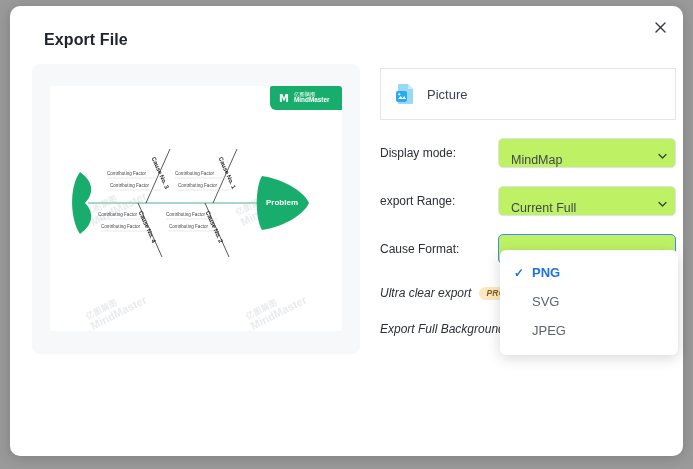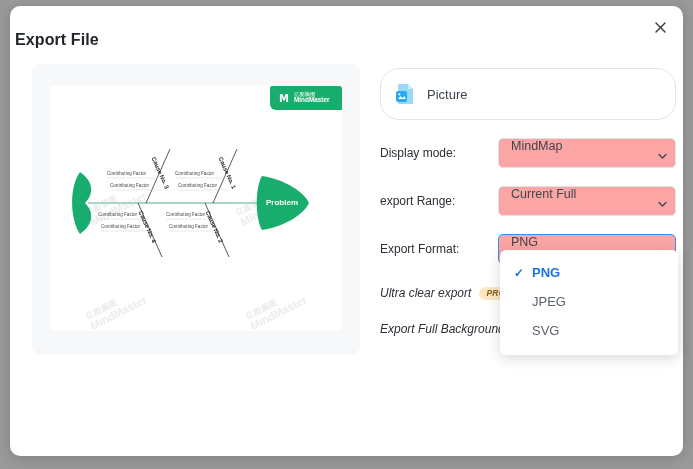--- a/index.html
+++ b/index.html
@@ -21,21 +21,21 @@
     box-shadow: 0 2px 14px rgba(0,0,0,.18);
   }
   #close-btn {
     position: absolute; right: 10px; top: 8px;
     width: 26px; height: 26px;
     display: flex; align-items: center; justify-content: center;
     font-size: 17px; color: #3b3b3b; cursor: pointer;
     border-radius: 4px; line-height: 1;
   }
   #title {
-    position: absolute; left: 5px; top: 25px;
+    position: absolute; left: 34px; top: 25px;
     font-size: 16px; font-weight: bold; color: #20242b;
     letter-spacing: .1px;
   }
 
   
   #preview-panel {
     position: absolute; left: 22px; top: 58px;
     width: 328px; height: 290px;
     background: #f7f8f9; border-radius: 8px;
   }
@@ -101,35 +101,35 @@
 
   
   #form { position: absolute; left: 370px; top: 62px; width: 296px; }
 
   .field-label {
     font-size: 12px; color: #2b2f36;
   }
 
   #type-select {
     width: 296px; height: 52px;
-    border: 1px solid #e3e5e8; border-radius: 19px;
+    border: 1px solid #e3e5e8; border-radius: 0;
     display: flex; align-items: center; padding: 0 14px;
     background: #fff; cursor: pointer;
   }
   #type-select .ficon { width: 20px; height: 22px; margin-right: 12px; position: relative; }
   #type-select .label { font-size: 13px; color: #3d4450; flex: 1; }
 
   .row { display: flex; align-items: center; margin-top: 18px; }
   .row .field-label { width: 118px; }
   .sel {
     position: relative;
     flex: 1; height: 30px;
     border: 1px solid #dfe2e6; border-radius: 5px;
-    background: #fca5a5;
-    display: flex; align-items: flex-start;
+    background: #bef264;
+    display: flex; align-items: flex-end;
     padding: 0 26px 0 12px;
     font-size: 12.5px; color: #41464f;
     cursor: pointer;
   }
   .sel.active { border-color: #3d8ef0; }
   .caret {
     position: absolute; right: 9px; top: 50%;
     width: 8px; height: 8px; margin-top: -4px;
     color: #3a3f48;
   }
@@ -285,21 +285,21 @@
         <span>Current Full</span>
         <span class="caret">
           <svg width="9" height="7" viewBox="0 0 9 7">
               <path d="M1 1.5 L4.5 5 L8 1.5" stroke="#3a3f48" stroke-width="1.3" fill="none" stroke-linecap="round" stroke-linejoin="round"></path>
             </svg>
         </span>
       </span>
     </div>
 
     <div class="row">
-      <span class="field-label">Export Format:</span>
+      <span class="field-label">Cause Format:</span>
       <span class="sel active">
         <span>PNG</span>
         <span class="caret">
           <svg width="9" height="7" viewBox="0 0 9 7">
               <path d="M1 5 L4.5 1.5 L8 5" stroke="#3a3f48" stroke-width="1.3" fill="none" stroke-linecap="round" stroke-linejoin="round"></path>
             </svg>
         </span>
       </span>
     </div>
 
@@ -313,25 +313,25 @@
     </div>
   </div>
 
   <div id="format-dropdown">
     <div class="opt selected">
       <span class="check">✓</span>
       <span>PNG</span>
     </div>
     <div class="opt">
       <span class="check"></span>
-      <span>JPEG</span>
+      <span>SVG</span>
     </div>
     <div class="opt">
       <span class="check"></span>
-      <span>SVG</span>
+      <span>JPEG</span>
     </div>
   </div>
 
   <div id="footer">
     
     
     
     
   </div>
 

